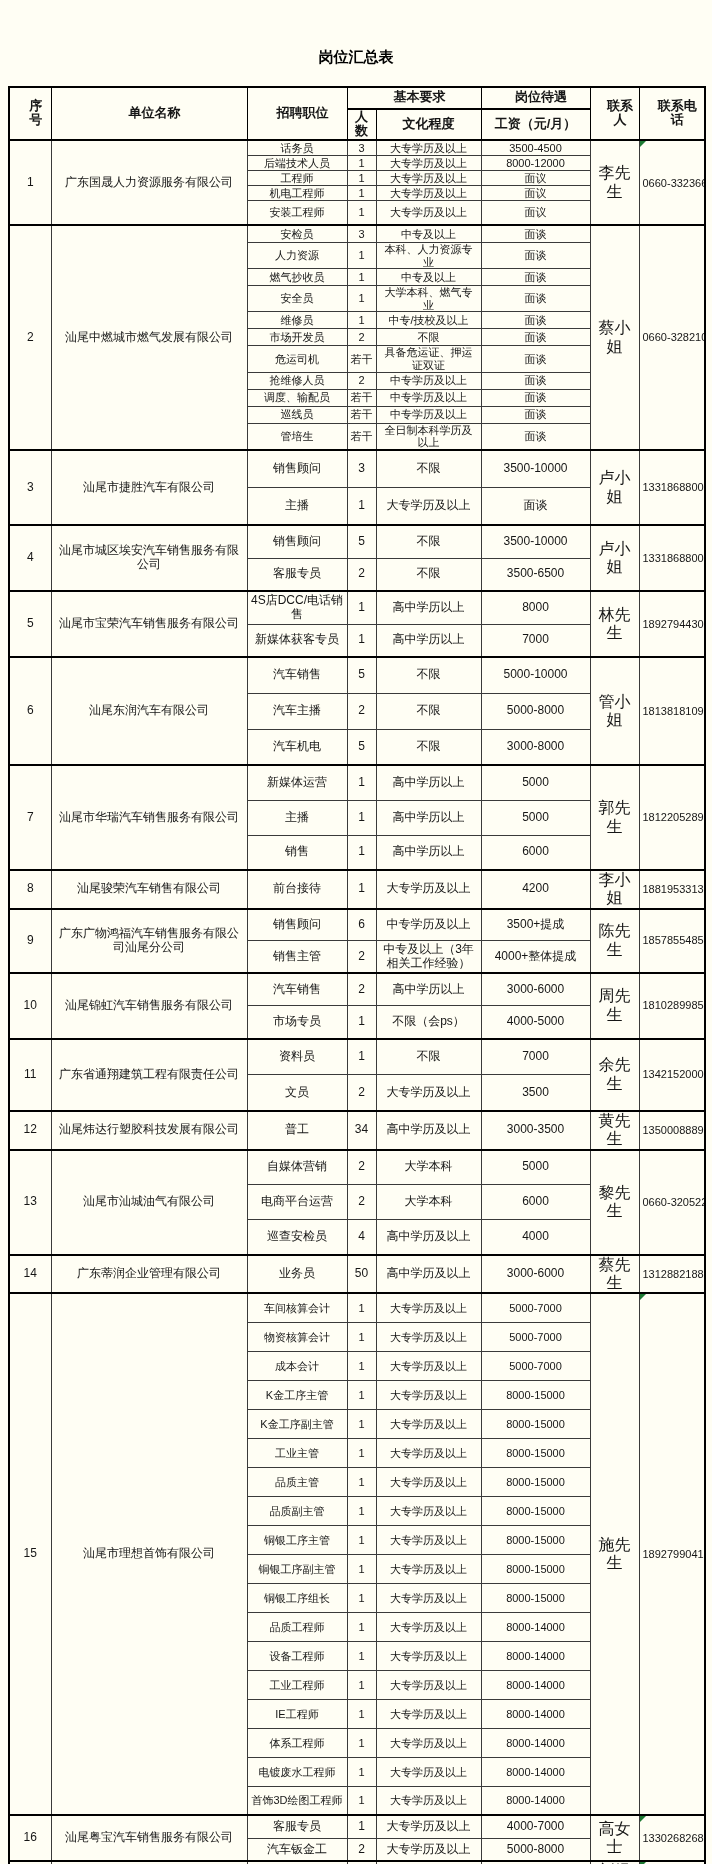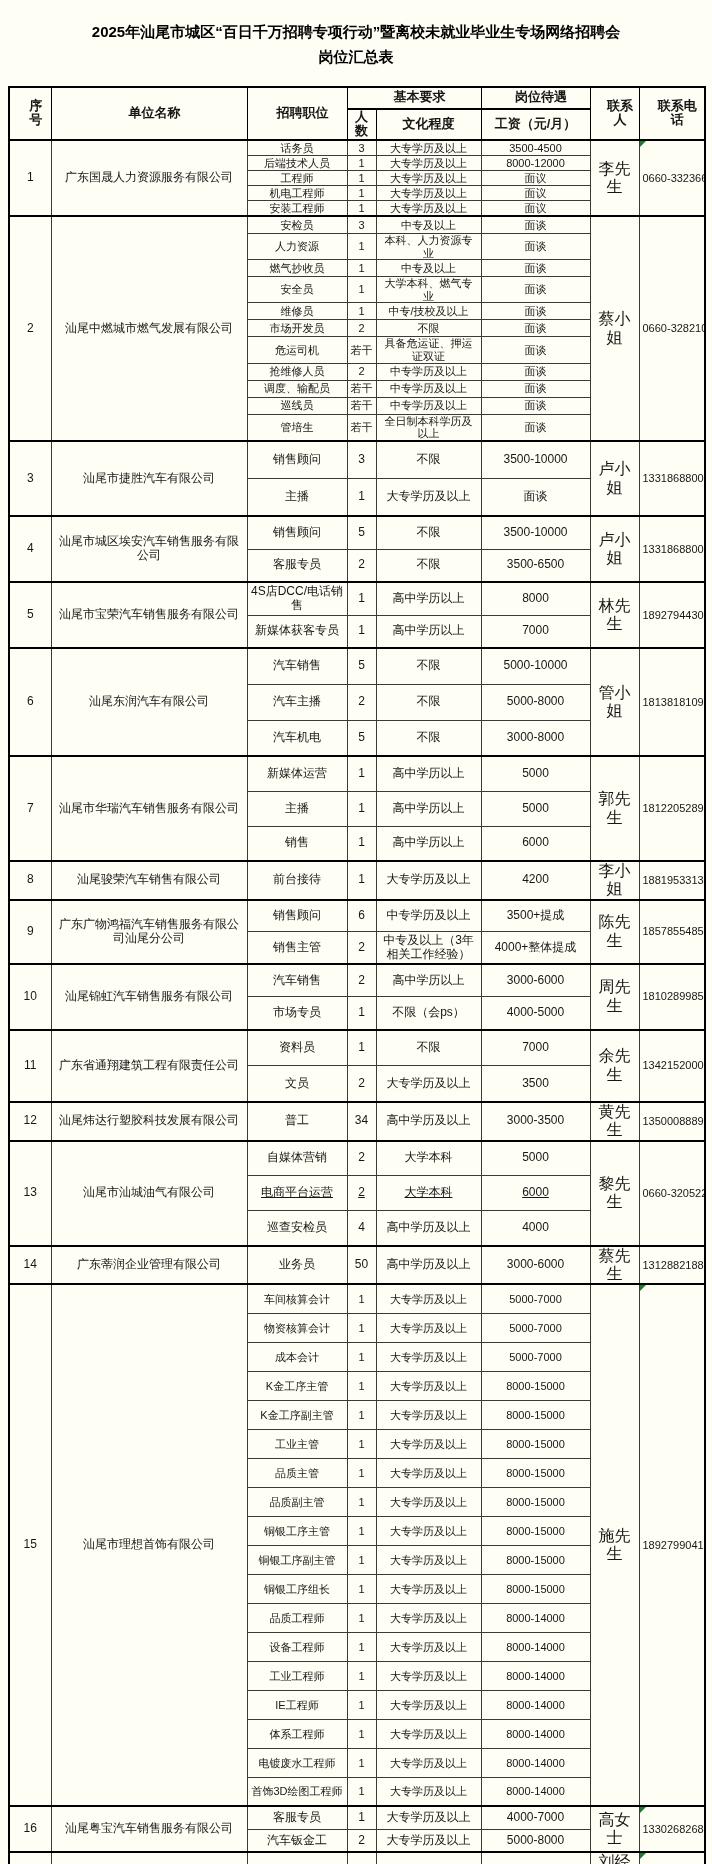--- a/index.html
+++ b/index.html
@@ -50,21 +50,21 @@
   .flag {
     position:absolute; top:0; left:0; width:0; height:0;
     border-top:6px solid #1d7a33;
     border-right:6px solid transparent;
   }
 </style>
 </head>
 <body>
 
 <div class="title">
-  <span>2025年汕尾市城区“百日千万招聘专项行动”暨离校未就业毕业生专场网络招聘会</span><br>
+  <br>
   <span>岗位汇总表</span>
 </div>
 
 <table class="jobs">
   <colgroup>
     <col style="width:42px">
       <col style="width:196px">
       <col style="width:100px">
       <col style="width:29px">
     <col style="width:105px">
@@ -110,21 +110,21 @@
         <td>1</td>
         <td>大专学历及以上</td>
         <td>面议</td>
       </tr>
       <tr class="dense" style="height: 15px;">
         <td>机电工程师</td>
         <td>1</td>
         <td>大专学历及以上</td>
         <td>面议</td>
       </tr>
-      <tr class="dense" style="height: 16px; margin-top: 14px;">
+      <tr class="dense" style="height: 25px; margin-top: 14px;">
         <td>安装工程师</td>
         <td>1</td>
         <td>大专学历及以上</td>
         <td>面议</td>
       </tr>
       <tr class="group-first dense" style="height: 17px;">
         <td class="seq" rowspan="11">2</td>
         <td class="company" rowspan="11">汕尾中燃城市燃气发展有限公司</td>
         <td>安检员</td>
         <td>3</td>
@@ -356,21 +356,21 @@
       <tr class="group-first " style="height: 35px;">
         <td class="seq" rowspan="3">13</td>
         <td class="company" rowspan="3">汕尾市汕城油气有限公司</td>
         <td>自媒体营销</td>
         <td>2</td>
         <td>大学本科</td>
         <td>5000</td>
         <td class="contact" rowspan="3">黎先生</td>
         <td class="phone" rowspan="3">0660-3205228</td>
       </tr>
-      <tr style="height: 35px; text-decoration: underline;">
+      <tr style="height: 35px;">
         <td>电商平台运营</td>
         <td>2</td>
         <td>大学本科</td>
         <td>6000</td>
       </tr>
       <tr style="height: 35px;">
         <td>巡查安检员</td>
         <td>4</td>
         <td>高中学历及以上</td>
         <td>4000</td>

